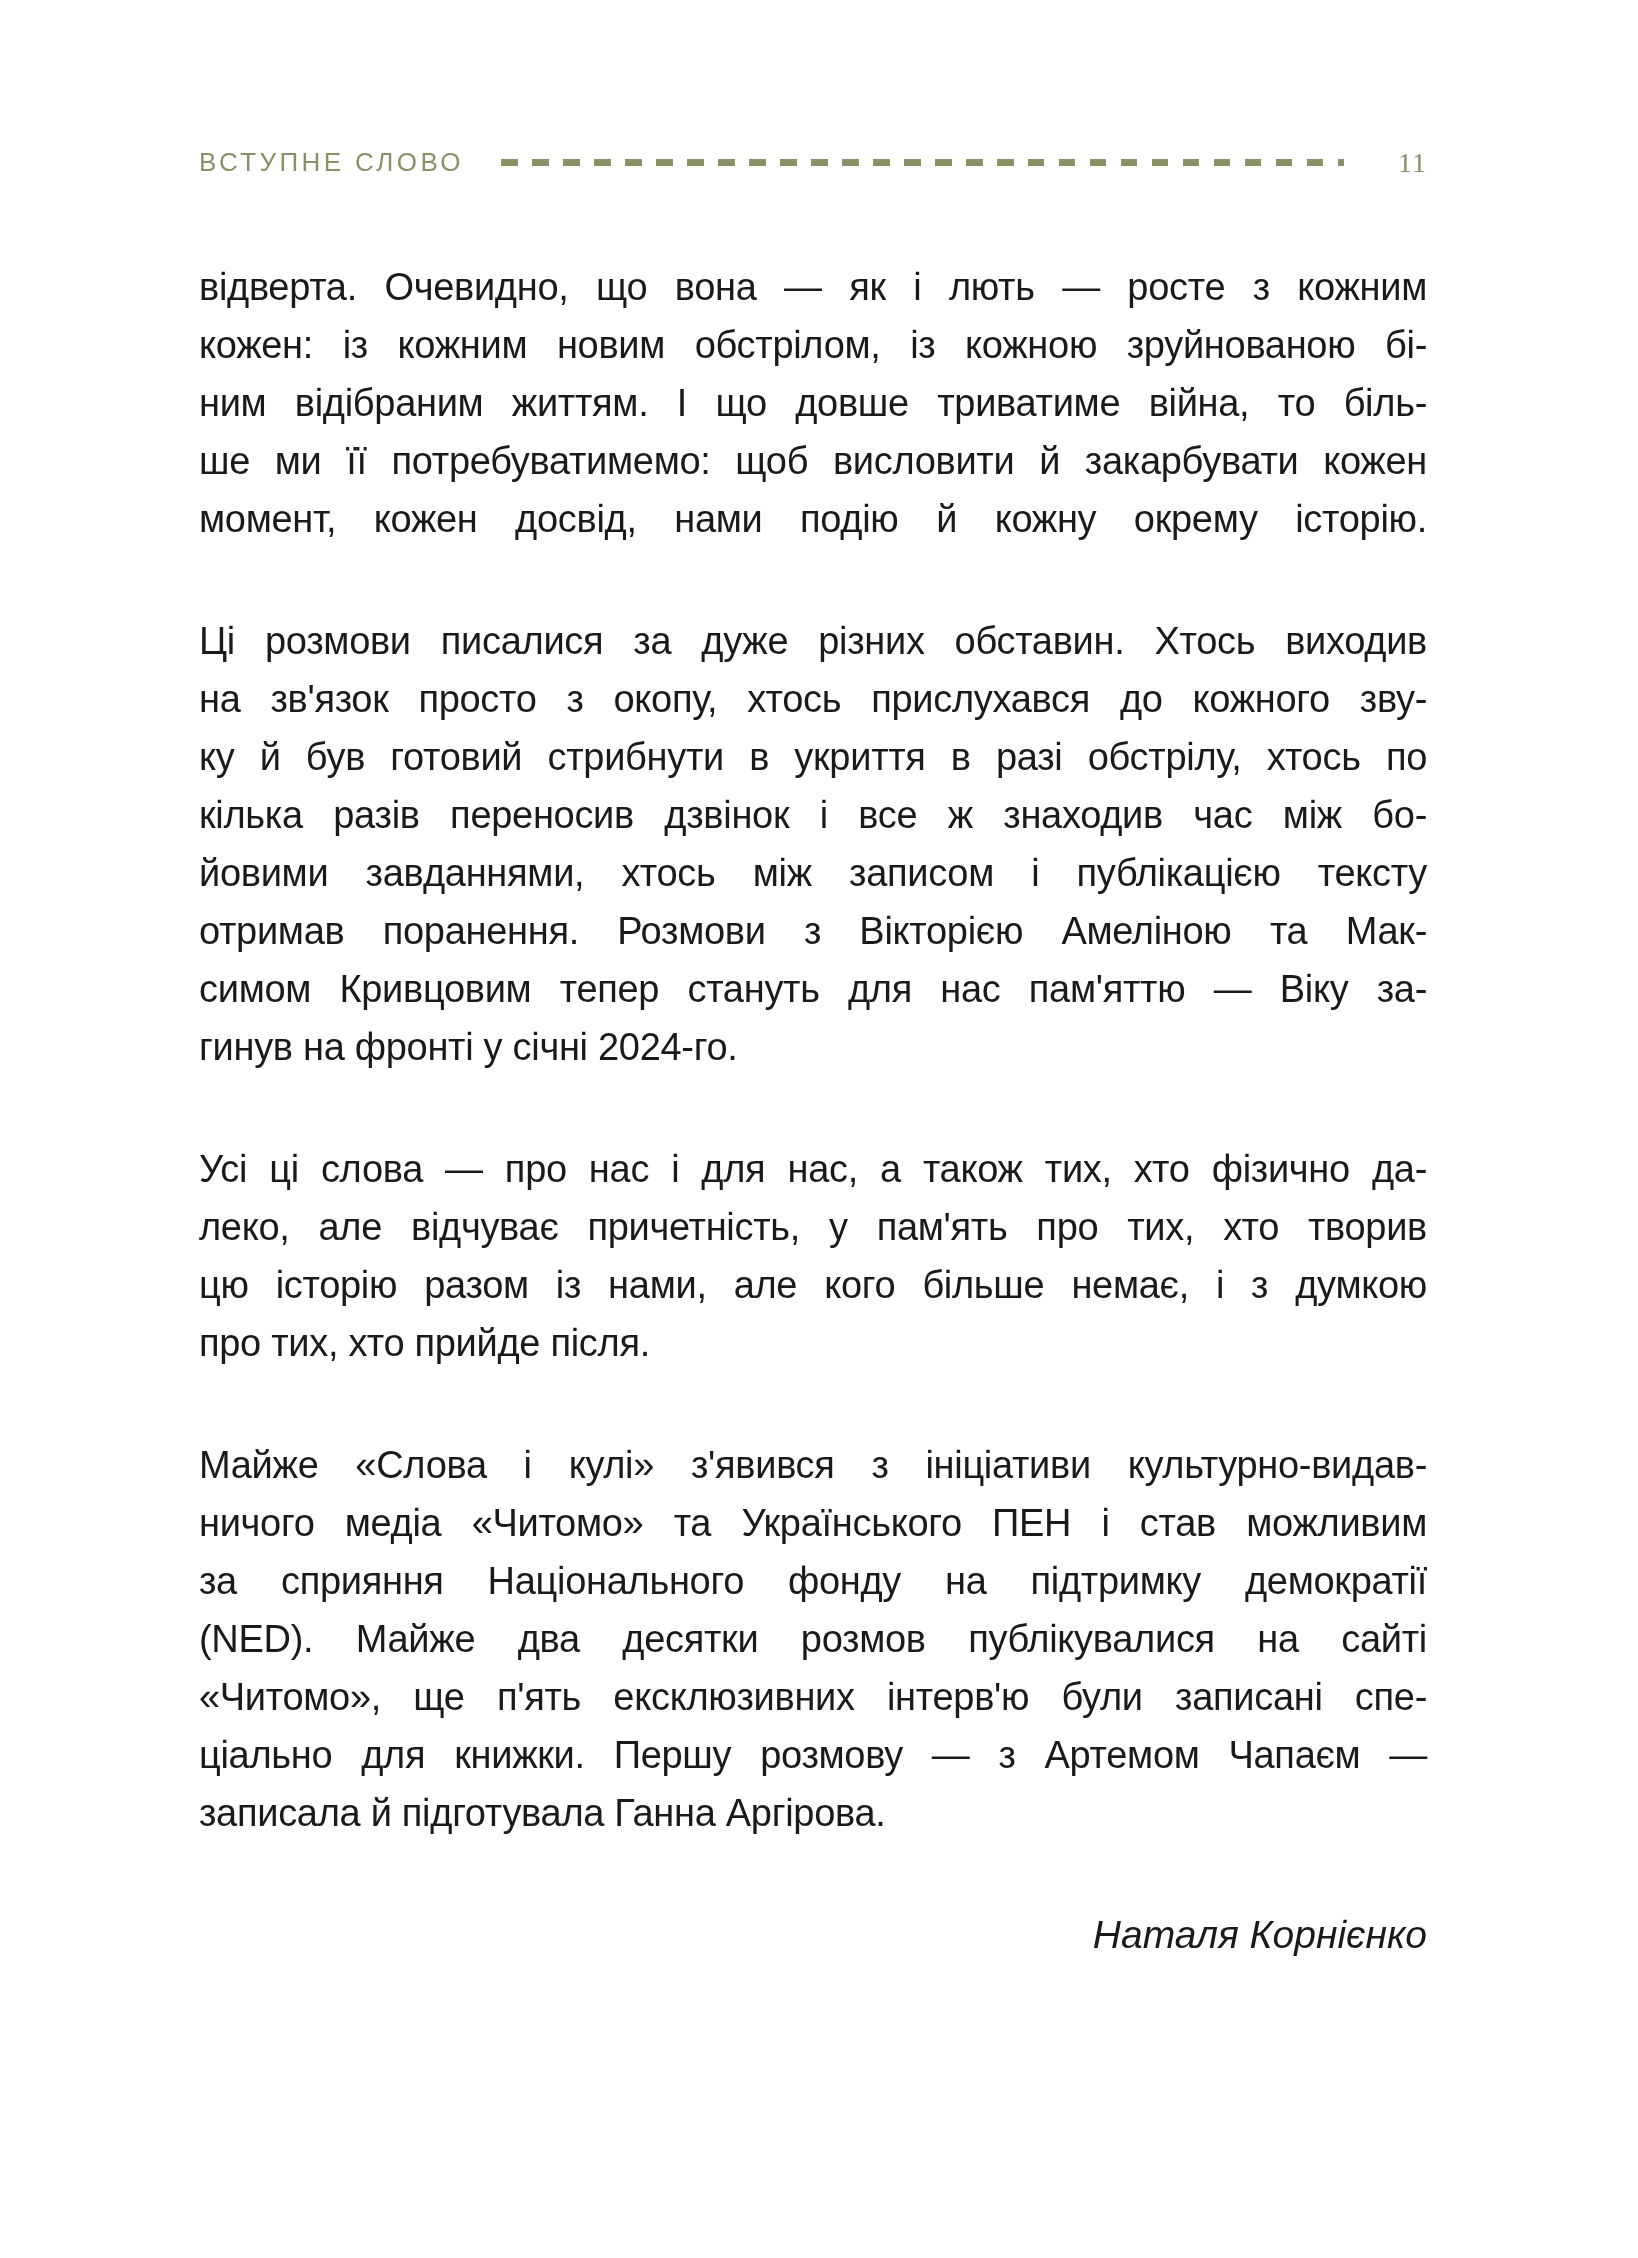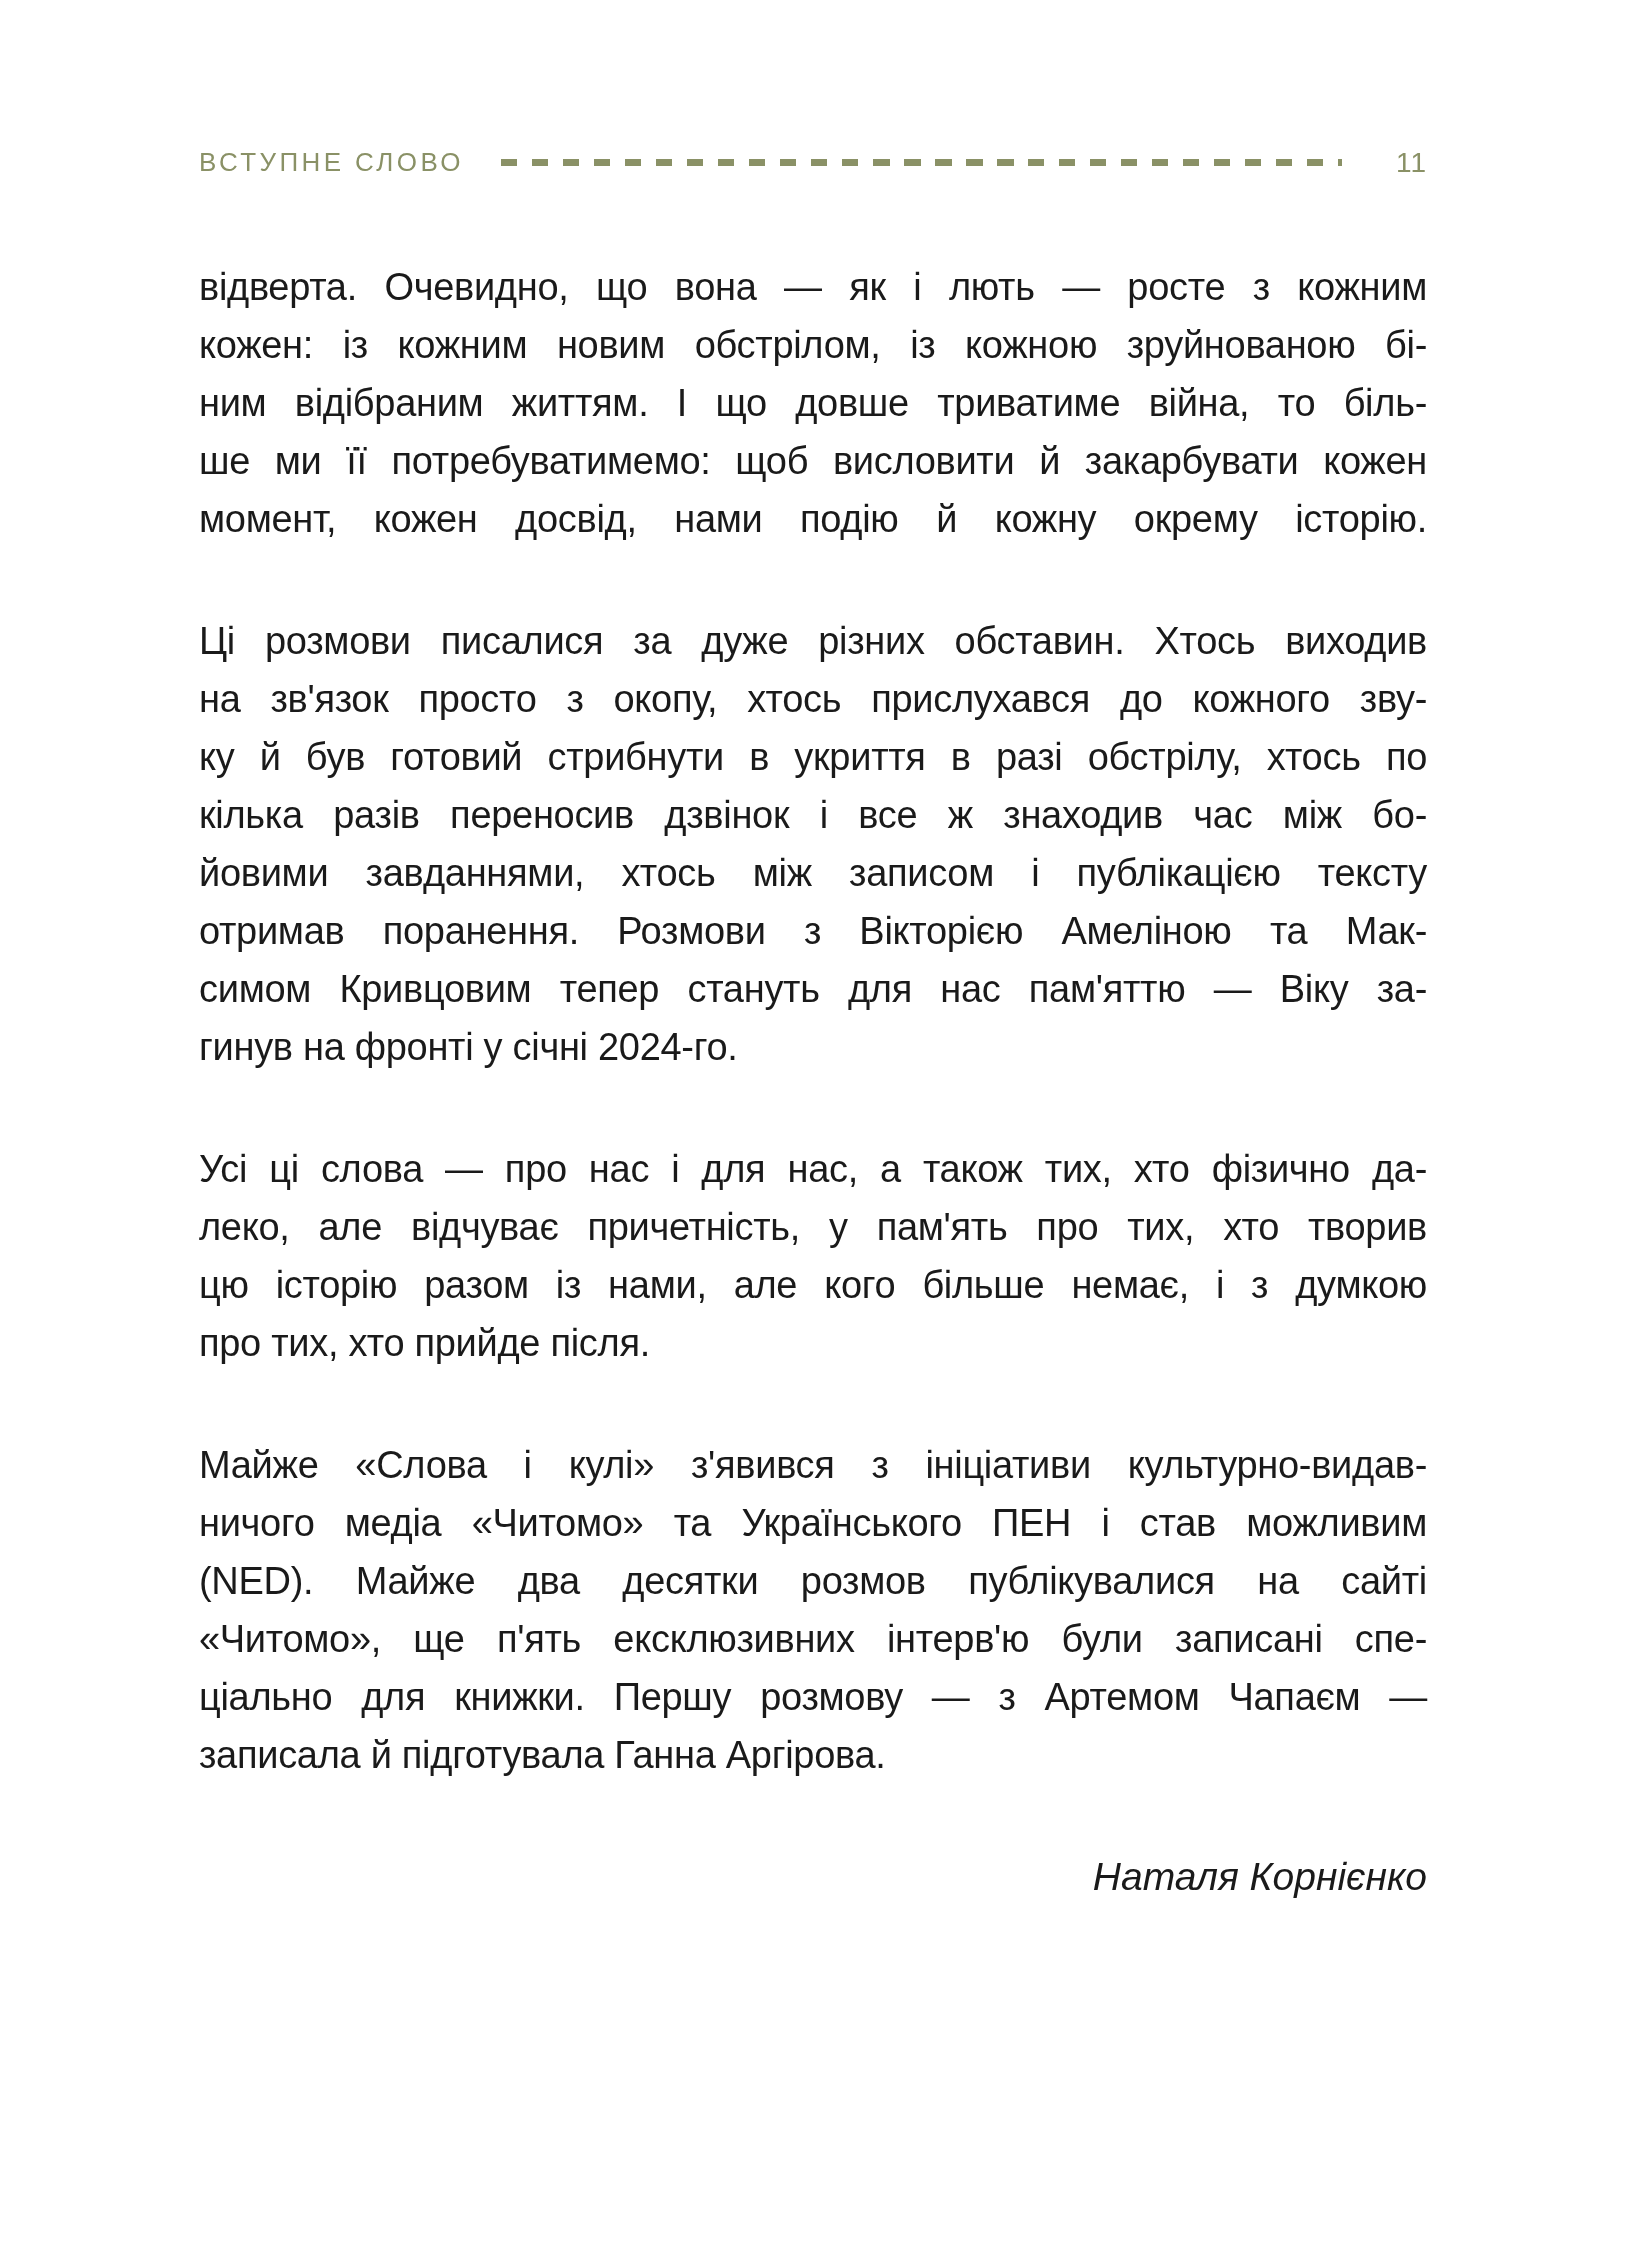--- a/index.html
+++ b/index.html
@@ -42,20 +42,21 @@
       to right,
       var(--accent) 0px, var(--accent) 16.5px,
       transparent 16.5px, transparent 31px
     );
   }
   .running-header .pagenum {
     font-size: 28px;
     color: var(--accent);
     letter-spacing: 1px;
     line-height: 33px;
+    font-family: Liberation Serif, serif;
   }
   .content {
     position: absolute;
     left: 199px;
     top: 258px;
     width: 1228px;
     color: var(--text);
     font-size: 38px;
     letter-spacing: -0.3px;
     line-height: 58px;
@@ -109,20 +110,21 @@
       </div>
       <div class="paragraph">
         <div class="line">Усі ці слова — про нас і для нас, а також тих, хто фізично да-</div>
         <div class="line">леко, але відчуває причетність, у пам'ять про тих, хто творив</div>
         <div class="line">цю історію разом із нами, але кого більше немає, і з думкою</div>
         <div class="line last">про тих, хто прийде після.</div>
       </div>
       <div class="paragraph">
         <div class="line">Майже «Слова і кулі» з'явився з ініціативи культурно-видав-</div>
         <div class="line">ничого медіа «Читомо» та Українського ПЕН і став можливим</div>
+        <div class="line">за сприяння Національного фонду на підтримку демократії</div>
         <div class="line">(NED). Майже два десятки розмов публікувалися на сайті</div>
         <div class="line">«Читомо», ще п'ять ексклюзивних інтерв'ю були записані спе-</div>
         <div class="line">ціально для книжки. Першу розмову — з Артемом Чапаєм —</div>
         <div class="line last">записала й підготувала Ганна Аргірова.</div>
       </div>
     </div>
   <div class="signature">Наталя Корнієнко</div>
 </div>
 
 

